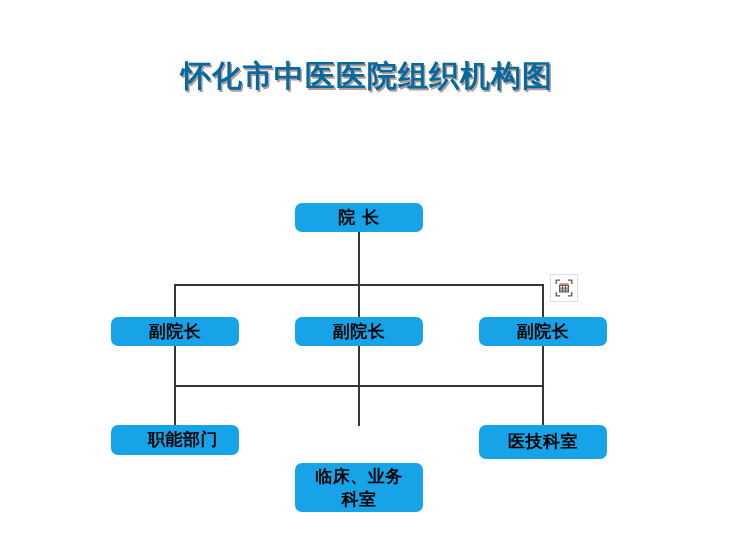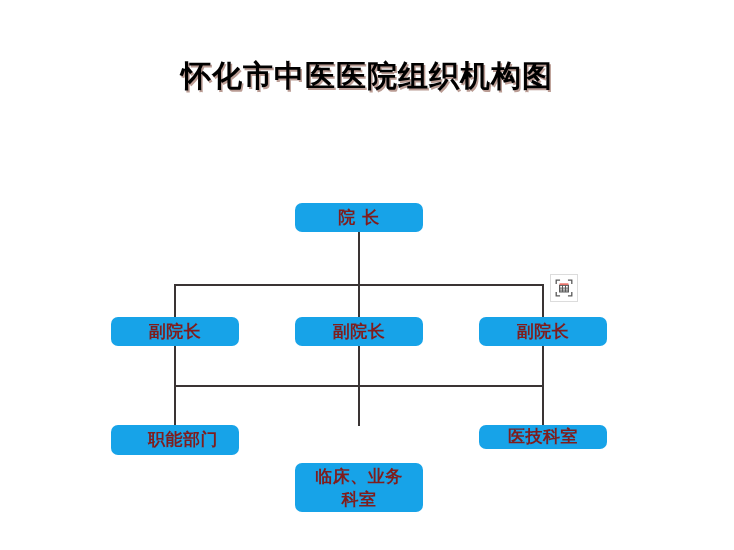--- a/index.html
+++ b/index.html
@@ -25,40 +25,40 @@
 
   
   .chart-title {
     position: absolute;
     left: 0;
     top: 56px;
     width: 734px;
     text-align: center;
     font-size: 30px;
     font-weight: bold;
-    color: #000000;
+    color: #0369a1;
     letter-spacing: 1px;
     text-shadow: 1.5px 1.5px 0 rgba(130, 75, 60, 0.55);
     white-space: nowrap;
   }
 
   
   .line {
     position: absolute;
     background: #3a3434;
   }
   .line.v { width: 2px; }
   .line.h { height: 2px; }
 
   
   .node {
     position: absolute;
     background: #17a3e8;
     border-radius: 7px;
-    color: #7f1d1d;
+    color: #000000;
     font-size: 17px;
     font-weight: bold;
     display: flex;
     align-items: center;
     justify-content: center;
     text-align: center;
     line-height: 1.25;
     letter-spacing: 0.5px;
     box-sizing: border-box;
     padding: 0 4px;
@@ -115,21 +115,21 @@
 
   <div class="node" style="left:295px; top:317px; width:128px; height:29px;">副院长</div>
 
   <div class="node" style="left:479px; top:317px; width:128px; height:29px;">副院长</div>
 
   <div class="node" style="left:111px; top:425px; width:128px; height:30px;padding-left:20px;">职能部门</div>
 
   <div class="node two-line" style="left:295px; top:425px; width:128px; height:49px;">临床、业务
 科室</div>
 
-  <div class="node" style="left:479px; top:425px; width:128px; height:24px;">医技科室</div>
+  <div class="node" style="left:479px; top:425px; width:128px; height:34px;">医技科室</div>
 
   <div class="capture-btn">
     <span>
       <svg width="18" height="18" viewBox="0 0 18 18" aria-hidden="true">
 
         <g stroke="#5a5a5a" stroke-width="1.3" fill="none" stroke-linecap="square">
           <path d="M1.2 4.4 V1.2 H4.4"></path>
           <path d="M13.6 1.2 H16.8 V4.4"></path>
           <path d="M16.8 13.6 V16.8 H13.6"></path>
           <path d="M4.4 16.8 H1.2 V13.6"></path>

